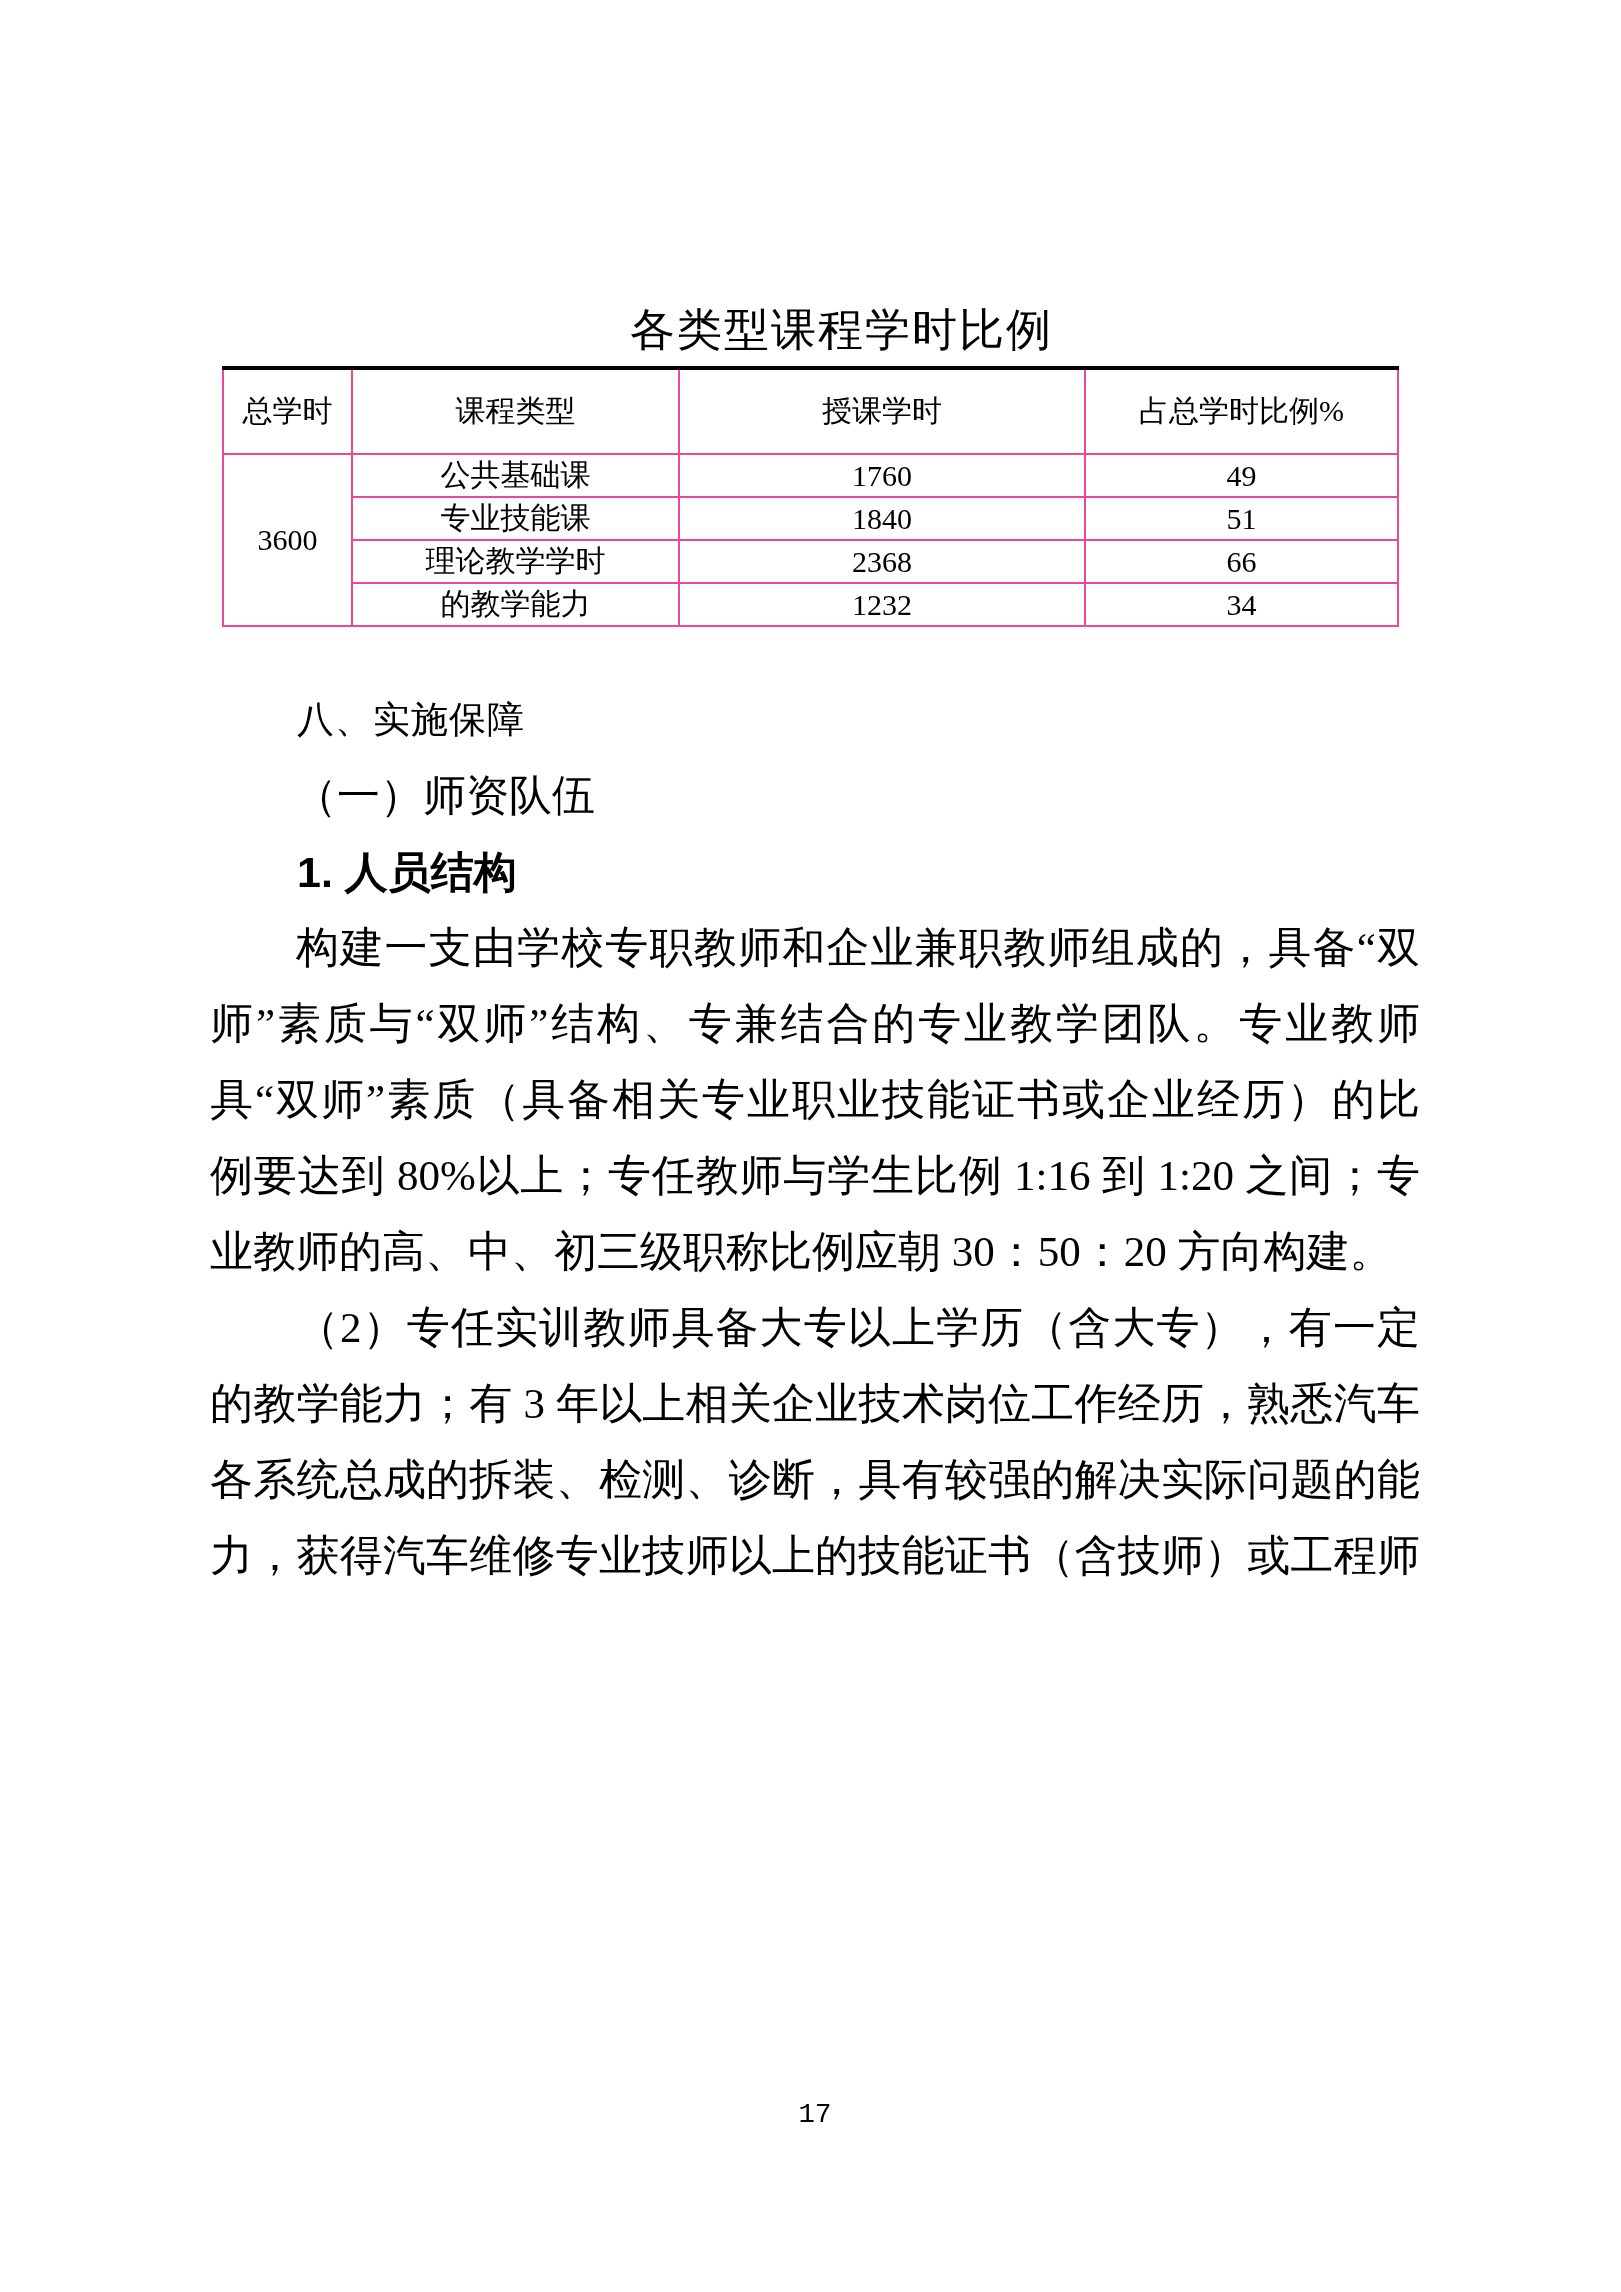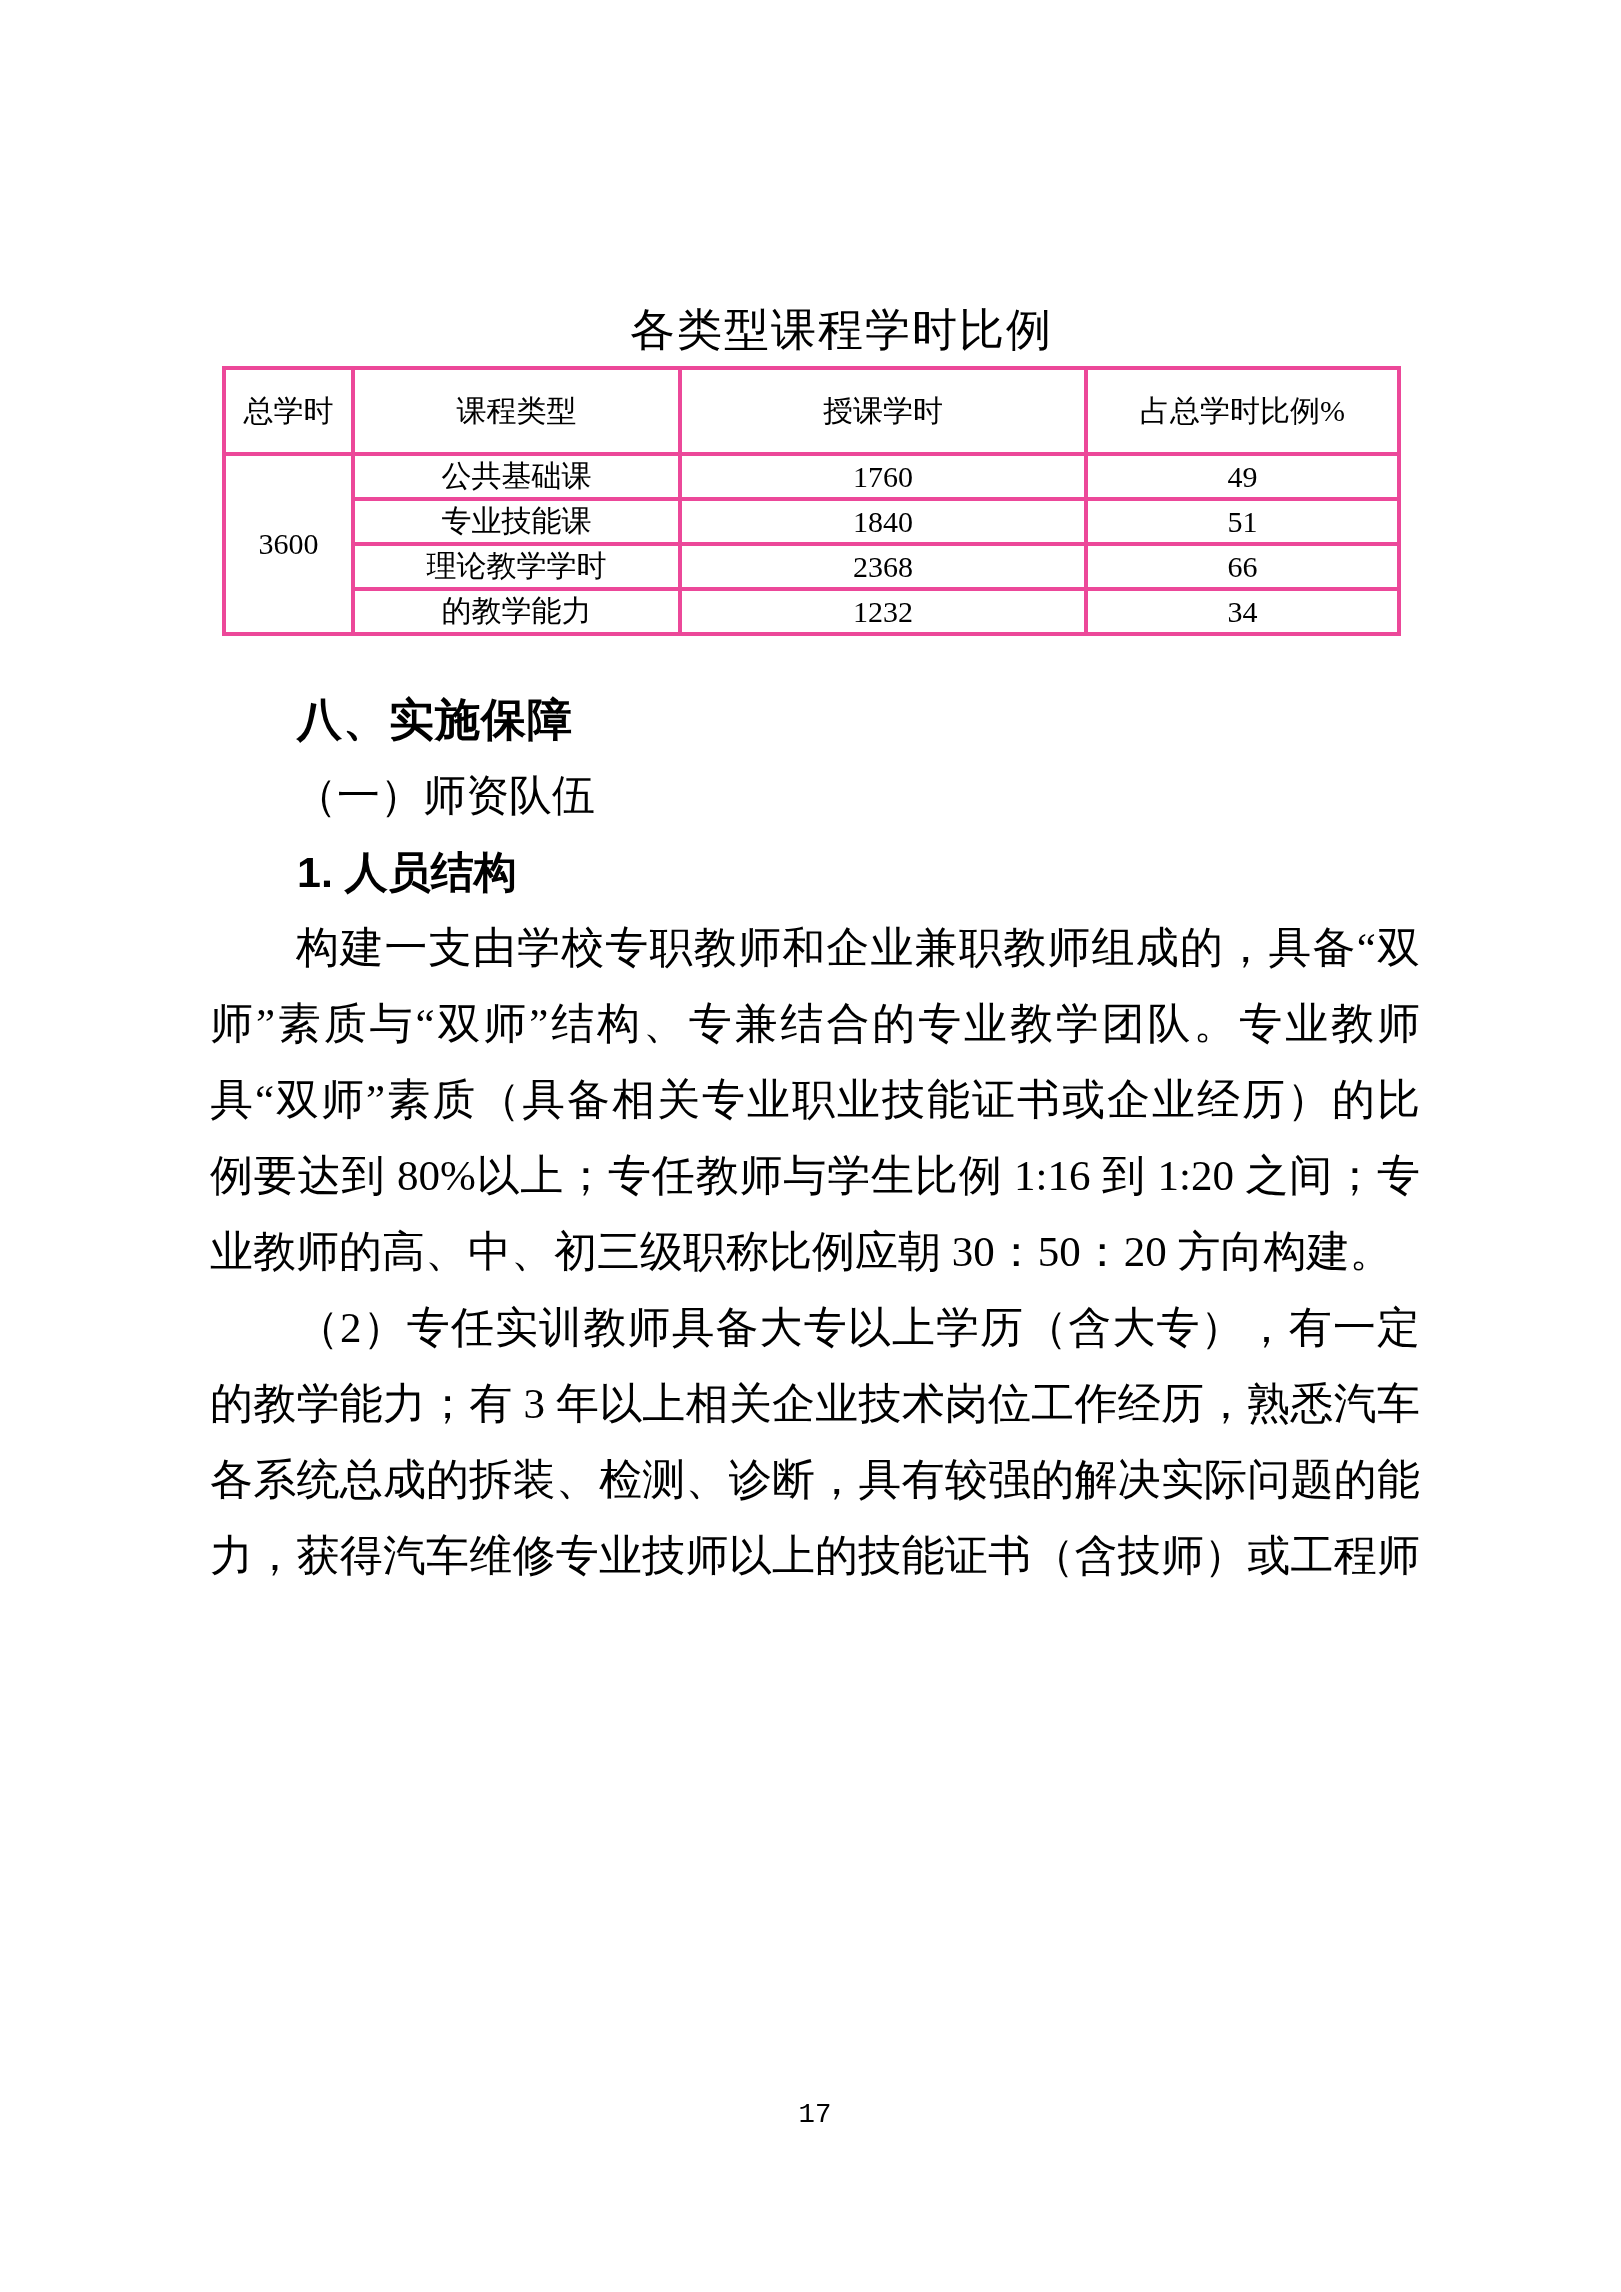--- a/index.html
+++ b/index.html
@@ -33,21 +33,21 @@
   table.doc-table {
     position: absolute;
     top: 366px;
     left: 222px;
     width: 1175px;
     border-collapse: collapse;
     table-layout: fixed;
     background: #ffffff;
   }
   table.doc-table td, table.doc-table th {
-    border: 4px solid #ec4899;
+    border: 2px solid #ec4899;
     text-align: center;
     vertical-align: middle;
     font-weight: normal;
     font-size: 30px;
     font-family: "Liberation Serif", "DejaVu Serif", serif;
     overflow: hidden;
     white-space: nowrap;
   }
   table.doc-table { border: 2.9px solid #000000; border-top: 4.9px solid #000000; }
   tr.header-row th { height: 86px; }
@@ -59,22 +59,22 @@
     position: absolute;
     top: 682px;
     left: 210px;
     width: 1210px;
     font-size: 43px;
     line-height: 76px;
     font-family: "Liberation Serif", "DejaVu Serif", serif;
   }
   .h-section {
     font-family: "Liberation Sans", "DejaVu Sans", sans-serif;
-    font-weight: bold;
-    font-size: 45px;
+    font-weight: normal;
+    font-size: 37px;
     text-indent: 87px;
     letter-spacing: 1px;
   }
   .h-sub {
     font-weight: normal;
     font-size: 43px;
     text-indent: 84px;
   }
   .h-item {
     font-family: "Liberation Sans", "DejaVu Sans", sans-serif;

